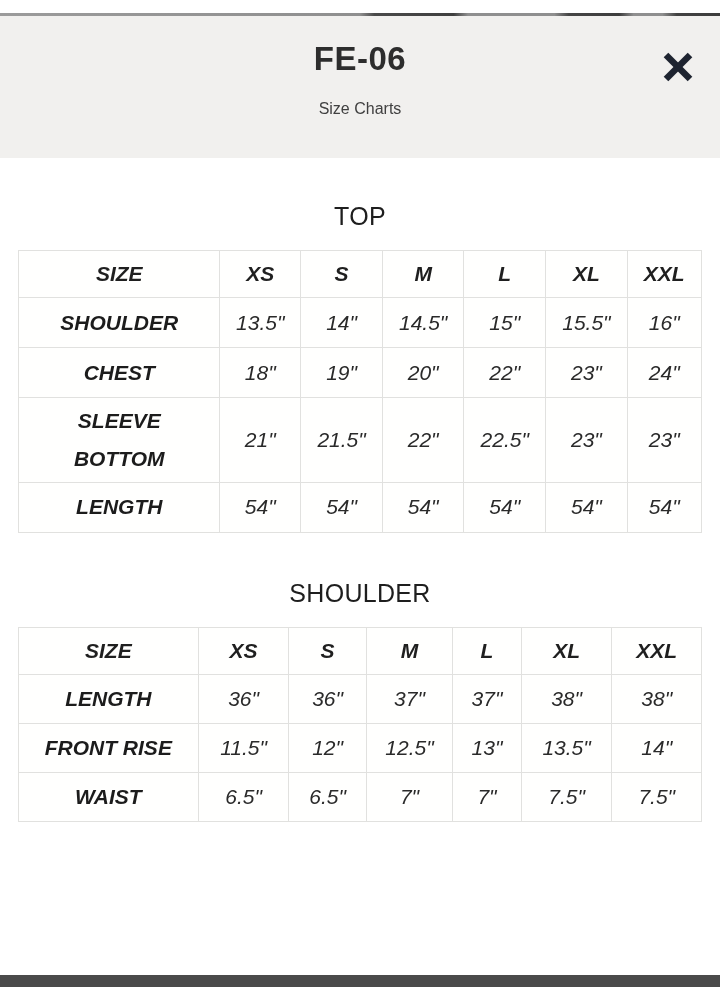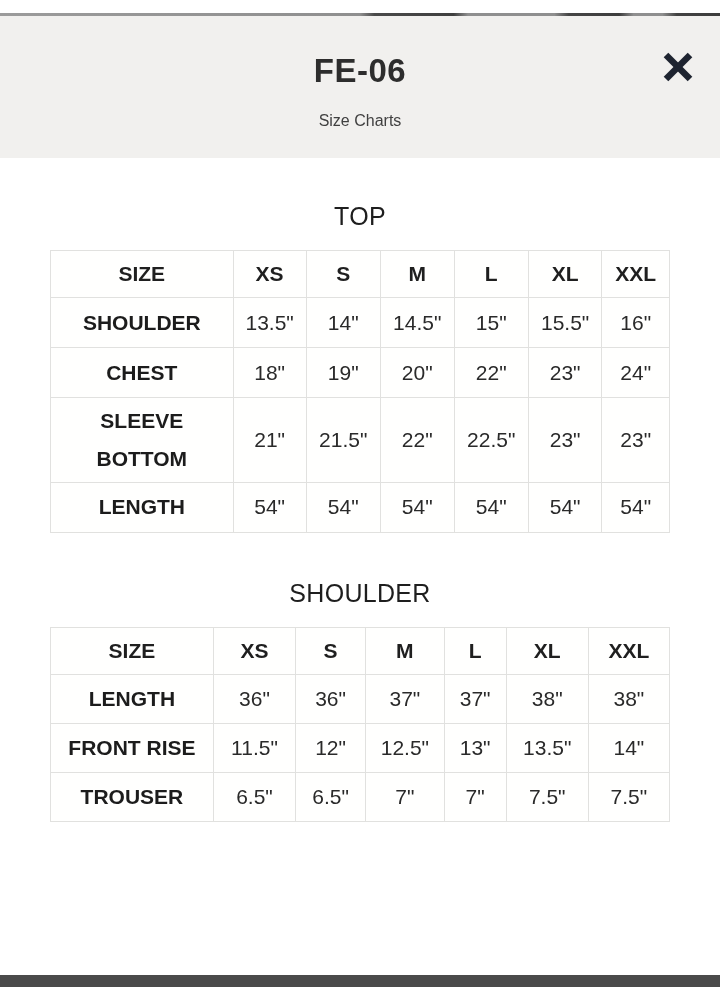--- a/index.html
+++ b/index.html
@@ -25,21 +25,21 @@
       #8f8f8f 88%, #8f8f8f 92%, #424242 94%, #3c3c3c 100%);
   }
 
   .modal-header {
     position: relative;
     height: 142px;
     background: #f1f0ee;
     text-align: center;
   }
   .modal-title {
-    padding-top: 36px;
+    padding-top: 24px;
     font-size: 33px;
     font-weight: bold;
     color: #2d2d2d;
     letter-spacing: 0.5px;
   }
   .modal-subtitle {
     margin-top: 22px;
     font-size: 16px;
     font-weight: normal;
     color: #404040;
@@ -62,24 +62,25 @@
     text-align: center;
     font-size: 25px;
     font-weight: normal;
     color: #1e1e1e;
     letter-spacing: 0.3px;
   }
   .section-title.top-title { margin-top: 44px; }
   .section-title.trouser-title { margin-top: 46px; }
 
   table.size-table {
-    width: 620px;
+    width: 684px;
     margin: 19px auto 8px auto;
     border-collapse: collapse;
     table-layout: fixed;
+    font-style: italic;
   }
   table.size-table th,
   table.size-table td {
     border: 1px solid #e1e1df;
     text-align: center;
     vertical-align: middle;
     font-size: 21px;
     color: #1f1f1f;
     background: #fffffe;
   }
@@ -227,21 +228,21 @@
         <tr>
           <td class="label-cell">FRONT RISE</td>
           <td>11.5"</td>
           <td>12"</td>
           <td>12.5"</td>
           <td>13"</td>
           <td>13.5"</td>
           <td>14"</td>
         </tr>
         <tr>
-          <td class="label-cell">TROUSER</td>
+          <td class="label-cell">WAIST</td>
           <td>6.5"</td>
           <td>6.5"</td>
           <td>7"</td>
           <td>7"</td>
           <td>7.5"</td>
           <td>7.5"</td>
         </tr>
       </tbody>
   </table>
 

